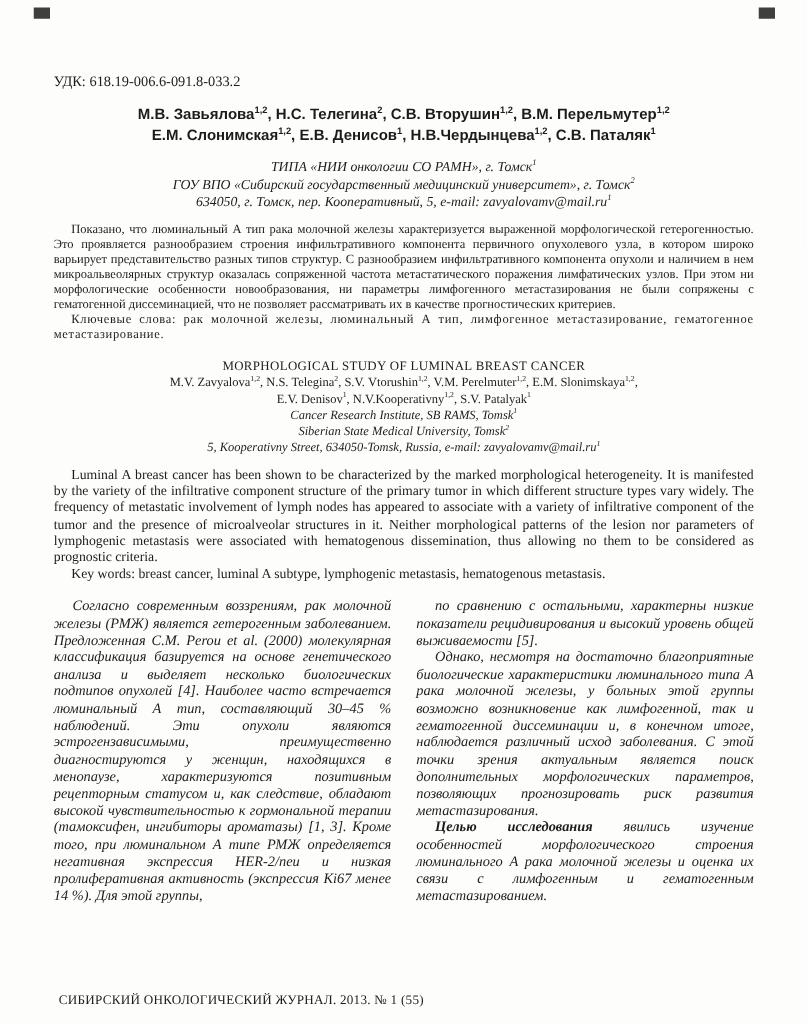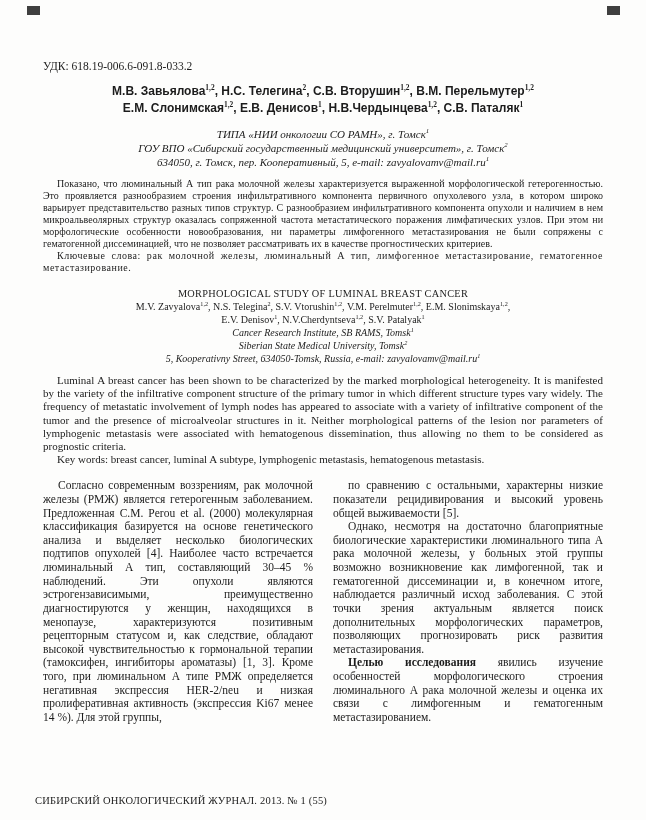--- a/index.html
+++ b/index.html
@@ -26,21 +26,21 @@
 
   .title {
     margin-top:16px;
     text-align:center;
     font-family:"Liberation Sans", sans-serif;
     font-weight:bold;
     font-size:15px;
     line-height:1.35;
   }
 
-  sup { font-size:0.62em; line-height:0;font-family:Liberation Serif, serif; }
+  sup { font-size:0.62em; line-height:0; }
 
   .authors {
     margin-top:11px;
     text-align:center;
     font-family:"Liberation Sans", sans-serif;
     font-weight:bold;
     font-size:12px;
     line-height:1.45;
   }
 
@@ -81,25 +81,25 @@
 
   .columns {
     margin-top:13px;
     display:flex;
     gap:20px;
     font-size:11.5px;
     line-height:1.185;
     text-align:justify;
   }
   .col { width:270px; }
-  .col p { margin:0; text-indent:15px; }
+  .col p { margin:0; text-indent:15px;font-style:italic; }
 
   .footer {
     position:absolute;
-    left:35px; bottom:14px;
+    left:47px; bottom:14px;
     font-size:10.5px;
     letter-spacing:0.2px;
   }
 </style>
 </head>
 <body>
 
 <div class="page">
   <div class="reg-mark left"></div>
   <div class="reg-mark right"></div>
@@ -129,21 +129,21 @@
       <p class="keywords-ru"><span>Ключевые слова:</span><span> рак молочной железы, люминальный А тип, лимфогенное метастазирование, гематогенное метастазирование.</span></p>
     </div>
 
     <div class="en-block">
       <div class="en-title">MORPHOLOGICAL STUDY OF LUMINAL BREAST CANCER</div>
       <div class="en-authors">
         <div>
           <span><span>M.V. Zavyalova</span><sup>1,2</sup><span>, </span></span><span><span>N.S. Telegina</span><sup>2</sup><span>, </span></span><span><span>S.V. Vtorushin</span><sup>1,2</sup><span>, </span></span><span><span>V.M. Perelmuter</span><sup>1,2</sup><span>, </span></span><span><span>E.M. Slonimskaya</span><sup>1,2</sup><span>,</span></span>
         </div>
         <div>
-          <span><span>E.V. Denisov</span><sup>1</sup><span>, </span></span><span><span>N.V.Cherdyntseva</span><sup>1,2</sup><span>, </span></span><span><span>S.V. Patalyak</span><sup>1</sup><span></span></span>
+          <span><span>E.V. Denisov</span><sup>1</sup><span>, </span></span><span><span>N.V.Kooperativny</span><sup>1,2</sup><span>, </span></span><span><span>S.V. Patalyak</span><sup>1</sup><span></span></span>
         </div>
       </div>
       <div class="en-affiliations">
         <div><span>Cancer Research Institute, SB RAMS, Tomsk</span><sup>1</sup></div>
         <div><span>Siberian State Medical University, Tomsk</span><sup>2</sup></div>
         <div><span>5, Kooperativny Street, 634050-Tomsk, Russia, e-mail: zavyalovamv@mail.ru</span><sup>1</sup></div>
       </div>
     </div>
 
     <div class="abstract-en">

